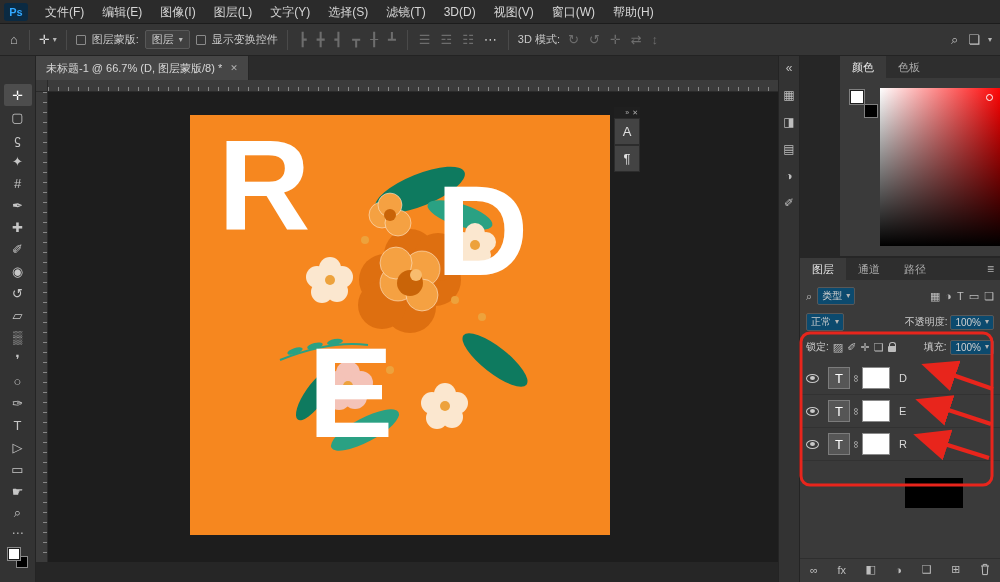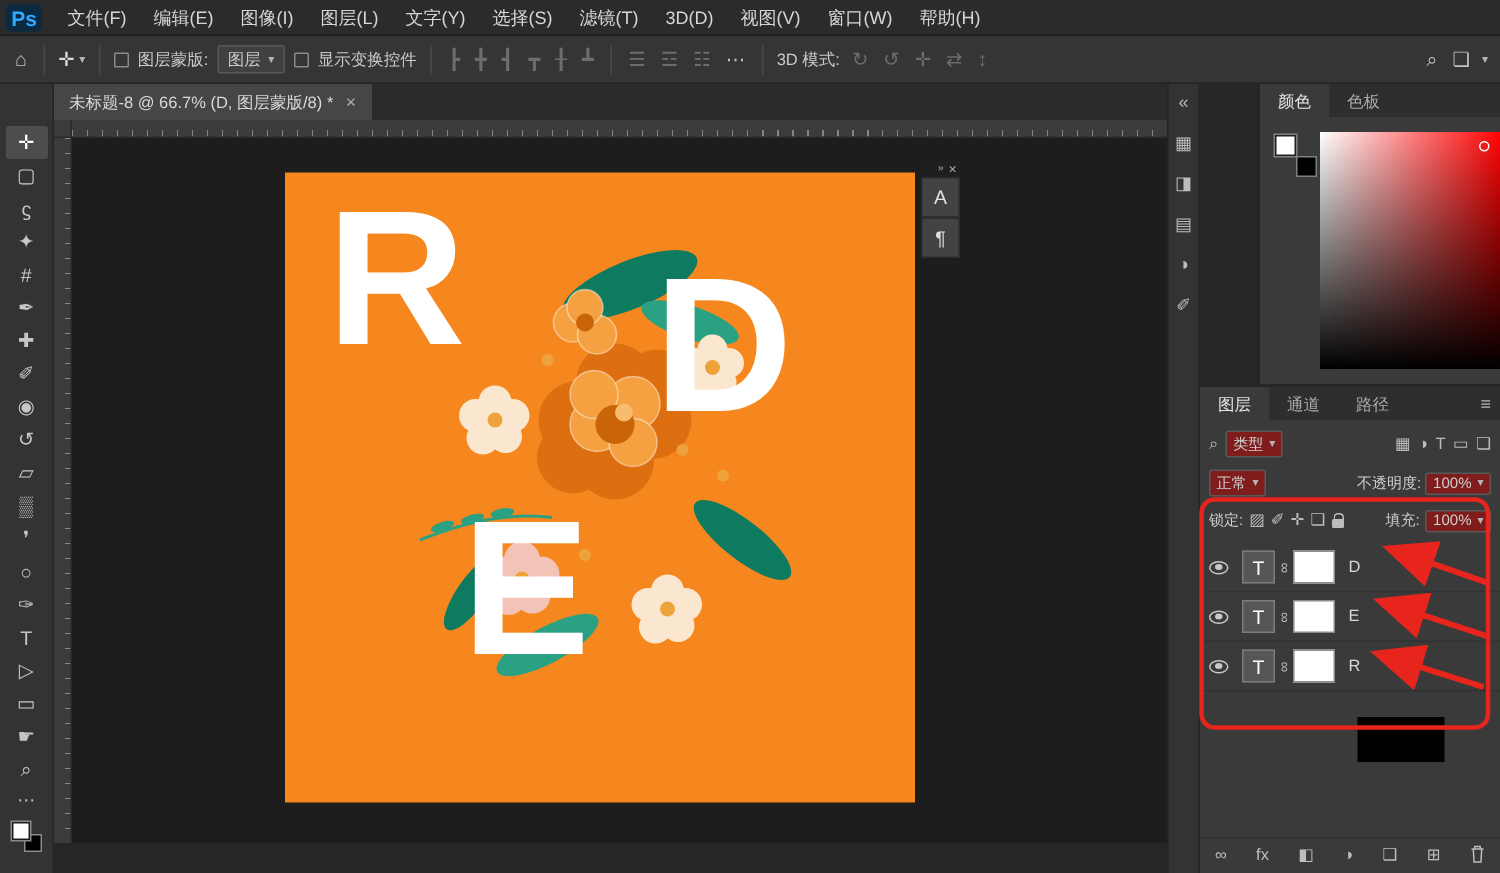--- a/index.html
+++ b/index.html
@@ -1,21 +1,21 @@
 <!DOCTYPE html>
 <html style="--canvas-orange: #f6871f; --letter-white: #ffffff; --leaf-dark: #0e7a5f; --leaf-light: #2aa183; --bloom-dark: #de6f10; --bloom-mid: #f5a142; --bloom-deep: #c96408; --bloom-hi: #f8bc6e; --petal-cream: #fbe7cf; --petal-pink: #f4c3b8; --flower-center: #eda23c; --annotation-red: #e8251c; --ps-blue: #31a8ff;"><head>
 <meta charset="utf-8">
 <style>
 *{margin:0;padding:0;box-sizing:border-box}
 body{background:#101010;font-family:"Liberation Sans","DejaVu Sans",sans-serif}
 .app{position:relative;width:1000px;height:582px;background:#262626;overflow:hidden;color:#ddd;font-size:12px}
 
 
 .menubar{position:absolute;left:0;top:0;width:1000px;height:24px;background:#2b2b2b;border-bottom:1px solid #1c1c1c;display:flex;align-items:center;padding-left:4px;z-index:10}
-.ps-logo{width:24px;height:18px;background:#0b2a42;color:var(--ps-blue,#31a8ff);font-size:14px;font-weight:bold;display:flex;align-items:center;justify-content:center;border-radius:3px;margin-right:8px}
+.ps-logo{width:24px;height:18px;background:#0b2a42;color:var(--ps-blue,#31a8ff);font-size:11px;font-weight:bold;display:flex;align-items:center;justify-content:center;border-radius:3px;margin-right:8px}
 .menu-item{padding:0 9px;height:24px;line-height:24px;color:#d6d6d6;font-size:12px;cursor:default;white-space:nowrap}
 
 
 .optionsbar{position:absolute;left:0;top:24px;width:1000px;height:32px;background:#353535;border-bottom:1px solid #232323;display:flex;align-items:center;gap:6px;padding:0 8px;font-size:11px;color:#c9c9c9;z-index:10}
 .ob-icon{color:#c2c2c2;font-size:13px;padding:0 2px;line-height:1}
 .ob-icon.dim{color:#6d6d6d}
 .sep{width:1px;height:20px;background:#4a4a4a;margin:0 3px;flex:none}
 .cb{width:10px;height:10px;border:1px solid #8a8a8a;background:transparent;border-radius:1px;flex:none}
 .dd{display:inline-flex;align-items:center;gap:5px;background:#404040;border:1px solid #585858;border-radius:2px;padding:1px 6px;font-size:11px;white-space:nowrap}
 .caret{font-size:8px;color:#b5b5b5;line-height:1}
@@ -83,21 +83,21 @@
 .sw-b{position:absolute;right:0;bottom:0;width:14px;height:14px;background:#000;border:1px solid #808080}
 .sv{position:absolute;left:40px;top:32px;width:122px;height:158px;background:linear-gradient(to bottom,rgba(0,0,0,0),#000),linear-gradient(to right,#fff,#f00)}
 .sv-marker{position:absolute;left:146px;top:38px;width:7px;height:7px;border:1px solid #fff;border-radius:50%;z-index:2}
 .hue{position:absolute;left:168px;top:32px;width:13px;height:158px;background:linear-gradient(to bottom,#f00,#f0f 16%,#00f 33%,#0ff 50%,#0f0 66%,#ff0 84%,#f00)}
 
 
 .lrow{position:absolute;left:0;width:200px;display:flex;align-items:center;font-size:10px;color:#cfcfcf}
 .filter-row{top:26px;height:24px;padding:0 6px;gap:5px}
 .blend-row{top:52px;height:24px;padding:0 6px;gap:3px}
 .lock-row{top:78px;height:22px;padding:0 6px;gap:4px}
-.mini-dd{display:inline-flex;align-items:center;gap:4px;background:#7f1d1d;border:1px solid #585858;border-radius:2px;padding:1px 4px;font-size:10px;white-space:nowrap}
+.mini-dd{display:inline-flex;align-items:center;gap:4px;background:#0c4a6e;border:1px solid #585858;border-radius:2px;padding:1px 4px;font-size:10px;white-space:nowrap}
 .licon{color:#bdbdbd;font-size:11px;line-height:1}
 .ml-auto{margin-left:auto}
 .padlock{width:8px;height:6px;background:#bdbdbd;position:relative;border-radius:1px;margin-top:4px;flex:none}
 .padlock::before{content:"";position:absolute;left:1px;top:-4px;width:5px;height:4px;border:1px solid #bdbdbd;border-bottom:none;border-radius:3px 3px 0 0}
 .layer{position:absolute;left:0;width:200px;height:33px;border-bottom:1px solid #323232;display:flex;align-items:center;padding:0 6px;z-index:1}
 .layer-0{top:104px}.layer-1{top:137px}.layer-2{top:170px}.layer-3{top:203px}
 .eye{width:13px;height:9px;border:1px solid #c9c9c9;border-radius:50%;position:relative;flex:none}
 .eye::after{content:"";position:absolute;left:3px;top:1.5px;width:5px;height:4px;background:#c9c9c9;border-radius:50%}
 .tthumb{width:22px;height:22px;background:#565656;border:1px solid #7c7c7c;color:#fff;font-size:13px;display:flex;align-items:center;justify-content:center;flex:none;margin-left:9px}
 .chain{font-size:10px;color:#bbb;transform:rotate(90deg);flex:none;width:12px;text-align:center}
@@ -237,21 +237,21 @@
       </div>
     <div class="tb-ellipsis">⋯</div>
     <div class="fgbg">
       <div class="fg"></div>
       <div class="bg"></div>
     </div>
   </div>
 
   <div class="tabbar">
     <div class="doc-tab">
-      <span>未标题-8 @ 66.7% (D, 图层蒙版/8) *</span>
+      <span>未标题-1 @ 66.7% (D, 图层蒙版/8) *</span>
       <span class="doc-close">✕</span>
     </div>
   </div>
 
   <div class="canvas">
     <div class="ruler-corner"></div>
     <div class="ruler-top"></div>
     <div class="ruler-left"></div>
 
     <div class="artwork">

